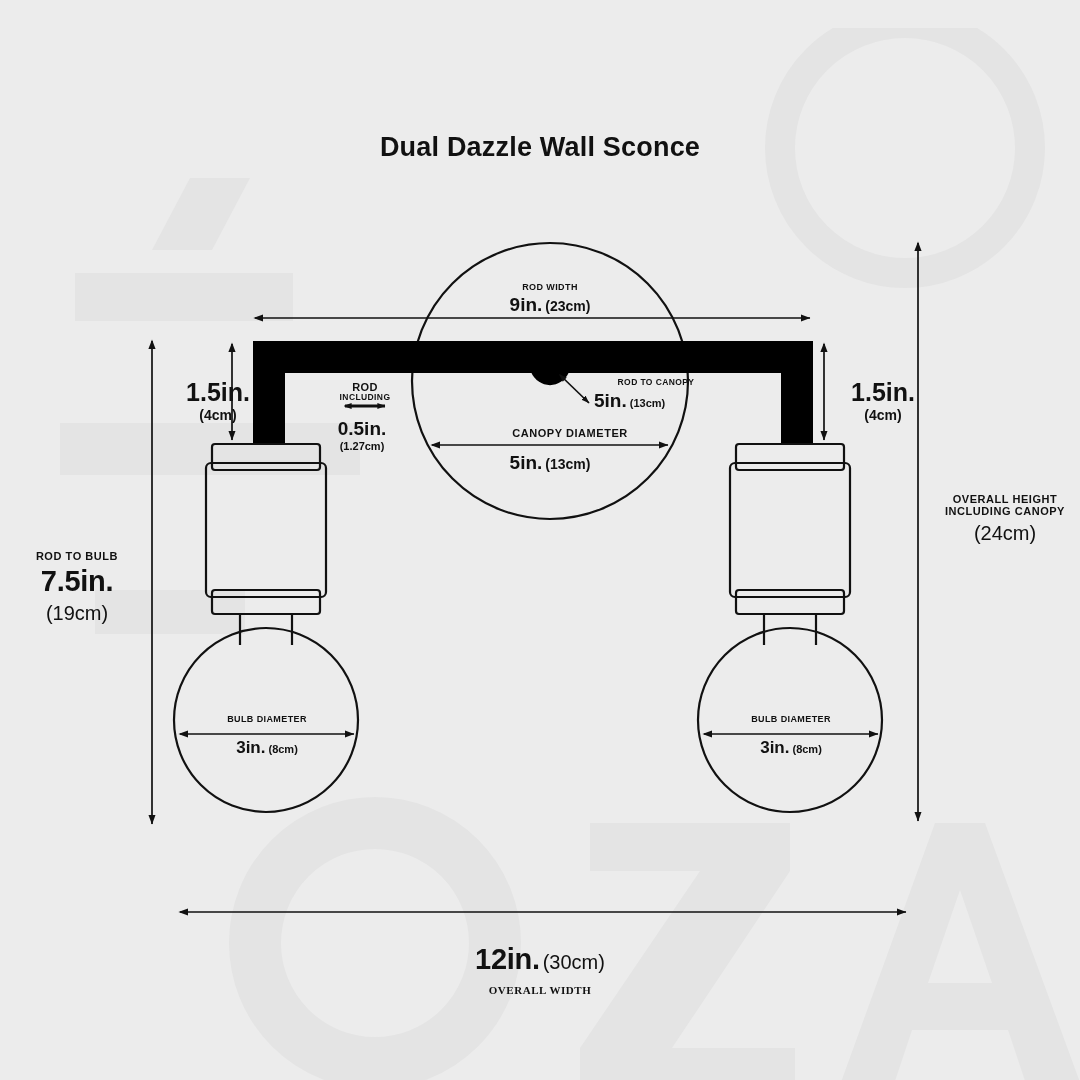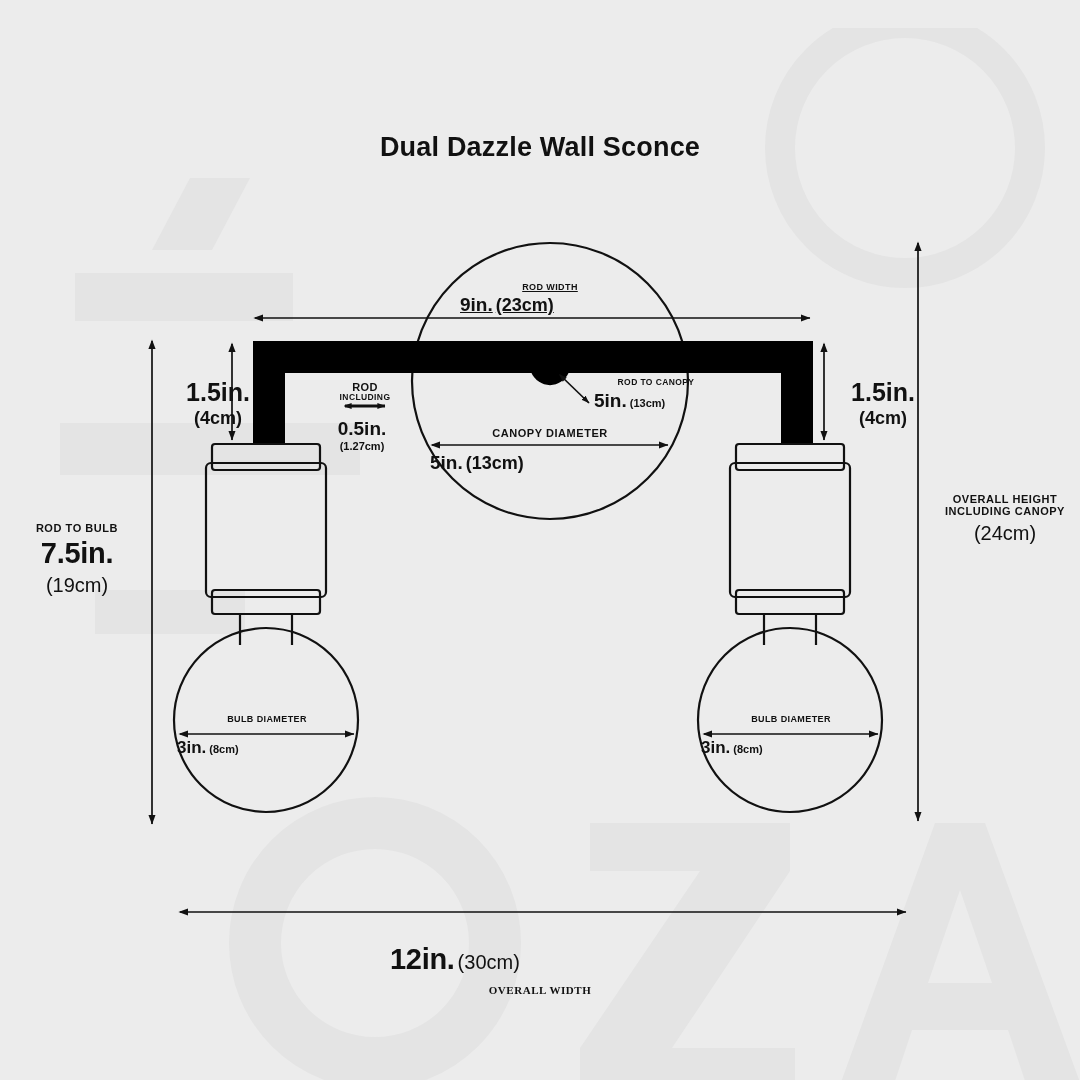--- a/index.html
+++ b/index.html
@@ -52,34 +52,35 @@
   .big-xl {
     font-size: 29px;
     font-weight: bold;
     letter-spacing: -0.3px;
   }
   .big-lg {
     font-size: 25px;
     font-weight: bold;
   }
   .sub {
-    font-size: 18px;
+    font-size: 14px;
     font-weight: bold;
   }
   .sub-sm {
     font-size: 11px;
     font-weight: bold;
   }
   .sub-lg {
     font-size: 20px;
     font-weight: normal;
   }
   .inline-row {
     display: flex;
     align-items: baseline;
+    justify-content: center;
     gap: 3px;
   }
   #page-title {
     position: absolute;
     left: 0;
     top: 104px;
     width: 1080px;
     text-align: center;
     font-size: 27px;
     font-weight: bold;
@@ -161,21 +162,21 @@
       <line x1="180" y1="706" x2="354" y2="706" marker-start="url(#ar-start)" marker-end="url(#ar-end)"></line>
 
       <line x1="704" y1="706" x2="878" y2="706" marker-start="url(#ar-start)" marker-end="url(#ar-end)"></line>
 
       <line x1="180" y1="884" x2="906" y2="884" marker-start="url(#ar-start)" marker-end="url(#ar-end)"></line>
     </g>
   </svg>
 
   <div id="page-title">Dual Dazzle Wall Sconce</div>
 
-  <div class="lbl" style="left:460px; top:254px; width:180px;text-decoration:underline;">
+  <div class="lbl" style="left:460px; top:254px; width:180px;">
     <div class="cap-sm">ROD WIDTH</div>
     <div class="inline-row" style="margin-top:2px;">
       <span class="big">9in.</span>
       <span class="sub">(23cm)</span>
     </div>
   </div>
 
   <div class="lbl" style="left:163px; top:350px; width:110px;">
     <div class="big-lg">1.5in.</div>
     <div class="sub" style="margin-top:2px;">(4cm)</div>
@@ -196,31 +197,31 @@
   </div>
 
   <div class="lbl" style="left:586px; top:350px; width:140px; text-align:center;">
     <div class="cap-sm" style="font-size:8.5px;">ROD TO CANOPY</div>
     <div class="inline-row" style="justify-content:flex-start; margin-top:2px; margin-left:8px;">
       <span class="big">5in.</span>
       <span class="sub-sm">(13cm)</span>
     </div>
   </div>
 
-  <div class="lbl" style="left:430px; top:399px; width:240px;">
+  <div class="lbl" style="left:450px; top:399px; width:240px;">
     <div class="cap">CANOPY DIAMETER</div>
   </div>
   <div class="lbl" style="left:430px; top:424px; width:240px;">
     <div class="inline-row">
       <span class="big">5in.</span>
       <span class="sub">(13cm)</span>
     </div>
   </div>
 
-  <div class="lbl" style="left:10px; top:494px; width:134px;">
+  <div class="lbl" style="left:10px; top:522px; width:134px;">
     <div class="cap">ROD TO BULB</div>
     <div class="big-xl" style="margin-top:3px;">7.5in.</div>
     <div class="sub-lg" style="margin-top:4px;">(19cm)</div>
   </div>
 
   <div class="lbl" style="left:930px; top:465px; width:150px;">
     <div class="cap">OVERALL HEIGHT</div>
     <div class="cap">INCLUDING CANOPY</div>
     <div class="sub-lg" style="margin-top:4px;">(24cm)</div>
   </div>

